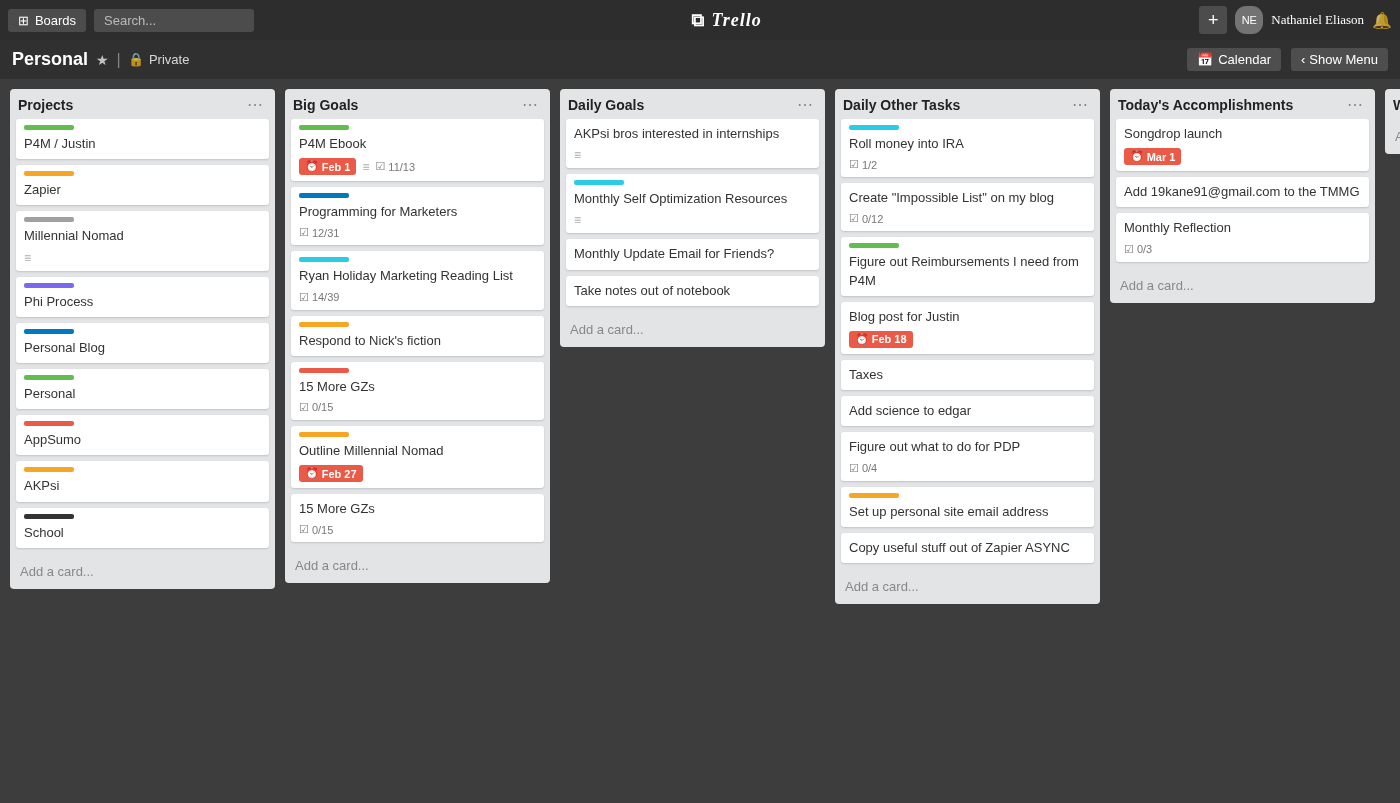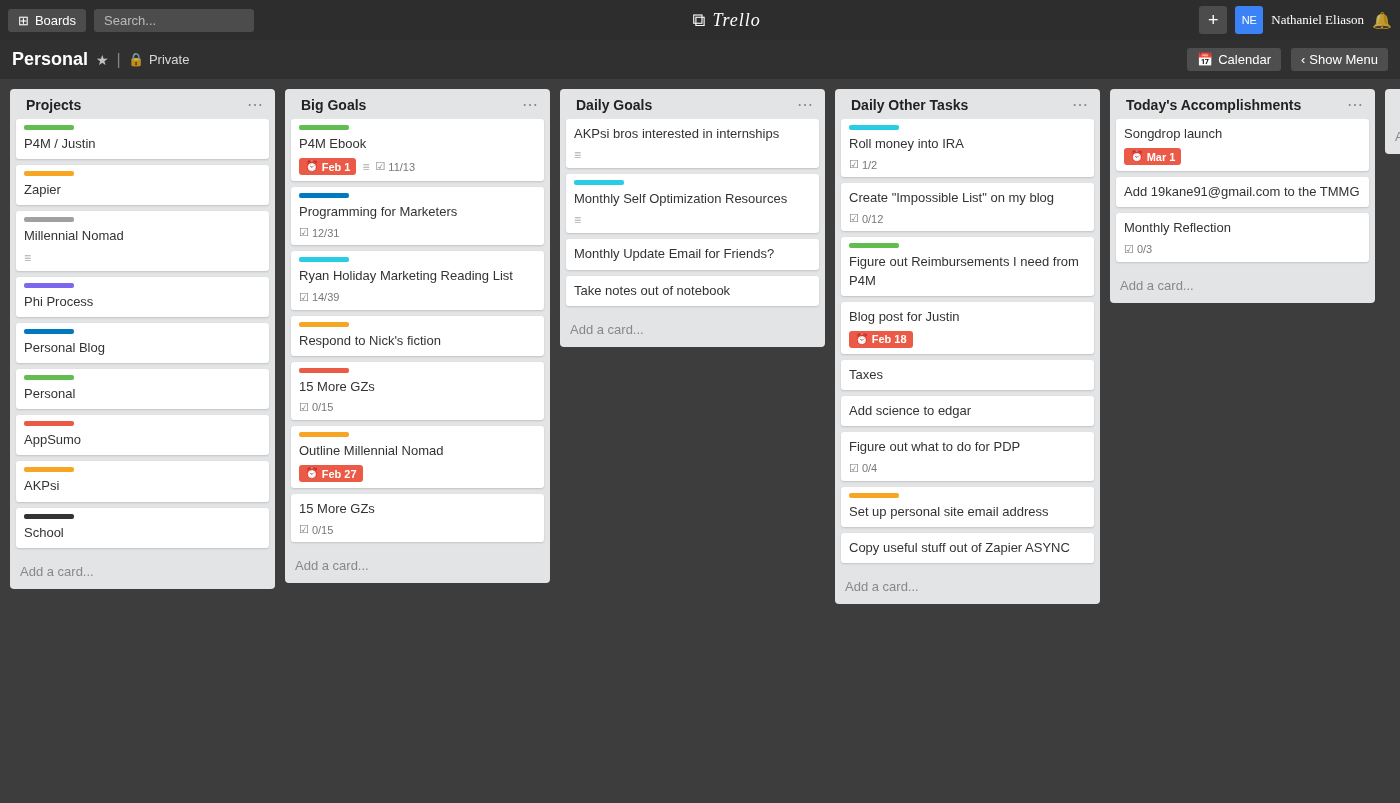--- a/index.html
+++ b/index.html
@@ -35,21 +35,21 @@
       font-size: 13px;
       width: 160px;
       outline: none;
     }
     .nav-search::placeholder { color: rgba(255,255,255,0.6); }
     .nav-logo {
       flex: 1;
       text-align: center;
       color: #fff;
       font-size: 18px;
-      font-weight: normal;
+      font-weight: bold;
       letter-spacing: 1px;
     }
     .nav-right {
       display: flex;
       align-items: center;
       gap: 8px;
     }
     .nav-plus-btn {
       background: rgba(255,255,255,0.15);
       color: #fff;
@@ -59,22 +59,22 @@
       height: 28px;
       font-size: 18px;
       cursor: pointer;
       display: flex;
       align-items: center;
       justify-content: center;
     }
     .nav-avatar {
       width: 28px;
       height: 28px;
-      border-radius: 3px;
-      background: #3b82f6;
+      border-radius: 11px;
+      background: #737373;
       display: flex;
       align-items: center;
       justify-content: center;
       color: #fff;
       font-size: 11px;
       cursor: pointer;
     }
     .nav-username {
       color: #fff;
       font-size: 13px;
@@ -163,21 +163,21 @@
       width: 265px;
       min-width: 265px;
       max-height: 100%;
       display: flex;
       flex-direction: column;
     }
     .list-header {
       display: flex;
       align-items: flex-end;
       justify-content: space-between;
-      padding: 8px 10px 6px 16px;
+      padding: 8px 10px 6px 8px;
     }
     .list-title {
       font-weight: bold;
       font-size: 14px;
       color: #222;
     }
     .list-menu-btn {
       background: none;
       border: none;
       cursor: pointer;

